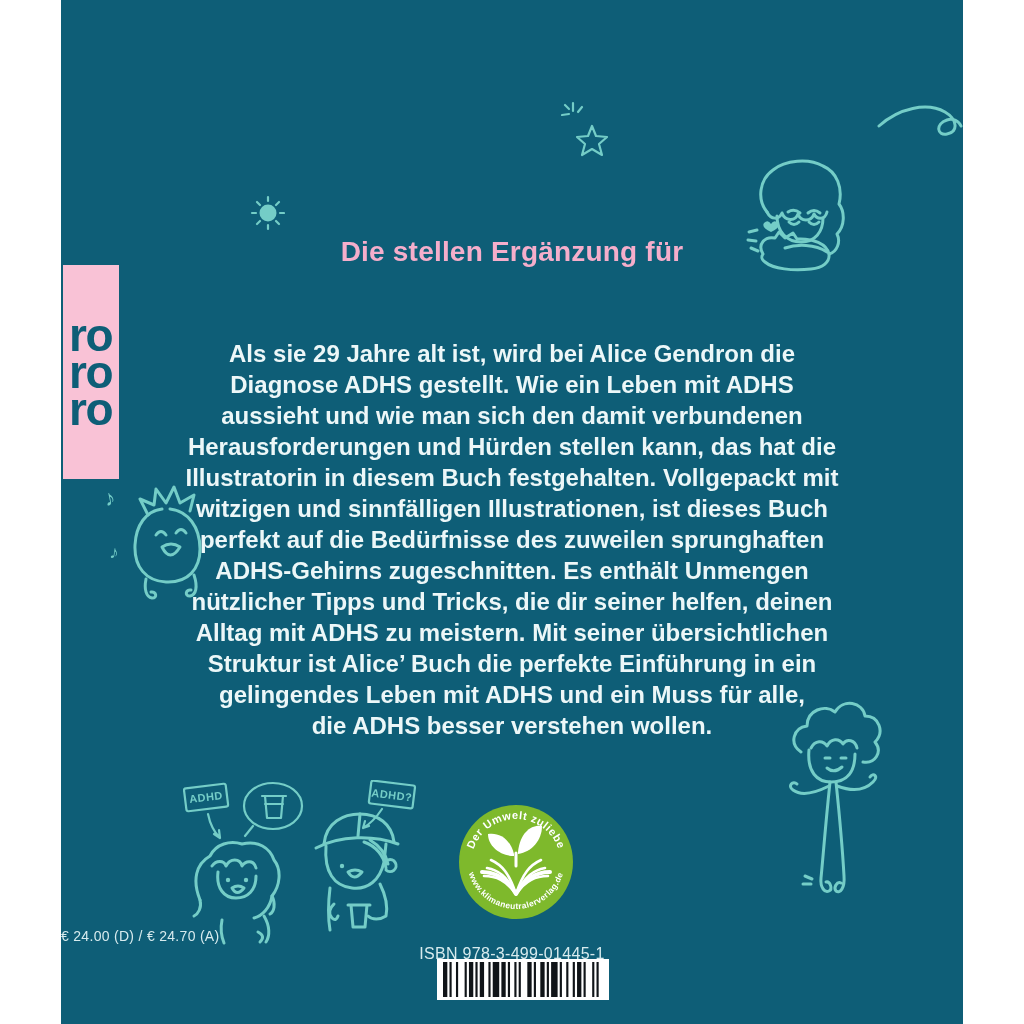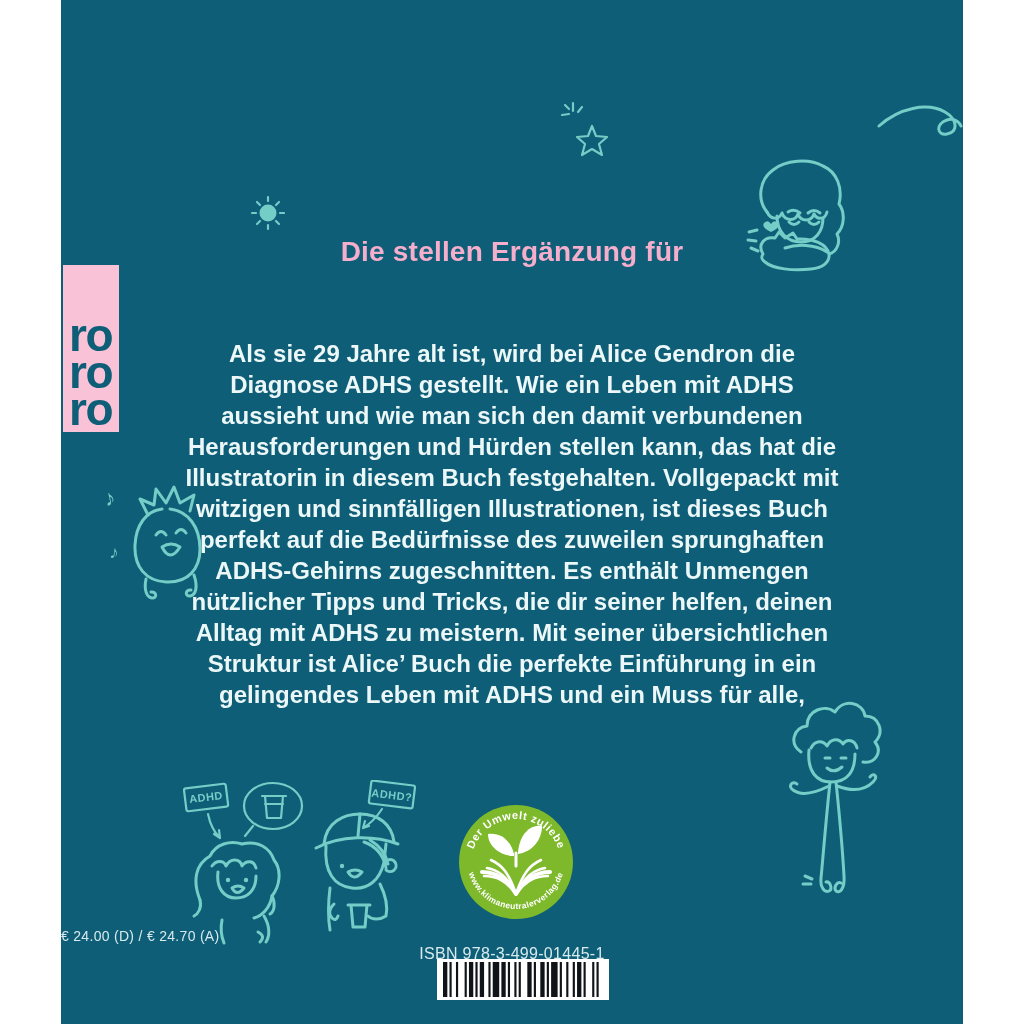--- a/index.html
+++ b/index.html
@@ -6,21 +6,21 @@
   body {
     width:1024px; height:1024px; position:relative; background:#ffffff;
     font-family:"Liberation Sans", sans-serif; overflow:hidden;
   }
   .cover {
     position:absolute; left:61px; top:0; width:902px; height:1024px;
     background:#0e5e77; overflow:hidden;
   }
   
   .logo-box {
-    position:absolute; left:2px; top:265px; width:56px; height:167px;
+    position:absolute; left:2px; top:265px; width:56px; height:214px;
     background:#f9c2d6;
   }
   .logo-text {
     position:absolute; left:6px; top:52px;
     font-size:46px; font-weight:bold; line-height:37px; letter-spacing:-1.5px;
     color:#0e5e77;
   }
   
   .headline {
     position:absolute; left:0; right:0; top:231px; text-align:center;
@@ -83,20 +83,21 @@
       <div>aussieht und wie man sich den damit verbundenen</div>
       <div>Herausforderungen und Hürden stellen kann, das hat die</div>
       <div>Illustratorin in diesem Buch festgehalten. Vollgepackt mit</div>
       <div>witzigen und sinnfälligen Illustrationen, ist dieses Buch</div>
       <div>perfekt auf die Bedürfnisse des zuweilen sprunghaften</div>
       <div>ADHS-Gehirns zugeschnitten. Es enthält Unmengen</div>
       <div>nützlicher Tipps und Tricks, die dir seiner helfen, deinen</div>
       <div>Alltag mit ADHS zu meistern. Mit seiner übersichtlichen</div>
       <div>Struktur ist Alice’ Buch die perfekte Einführung in ein</div>
       <div>gelingendes Leben mit ADHS und ein Muss für alle,</div>
+      <div>die ADHS besser verstehen wollen.</div>
     </div>
 
   <svg class="dd" style="left:158px; top:192px;" width="66" height="50" viewBox="0 0 66 50">
     <path class="f" d="M19 6 A16.5 16.5 0 1 0 30.5 42 A13.5 13.5 0 1 1 19 6 Z"></path>
     <circle class="f" cx="49" cy="21" r="8.5"></circle>
     <g class="s2">
       <line x1="49" y1="5" x2="49" y2="9"></line>
       <line x1="49" y1="33" x2="49" y2="37"></line>
       <line x1="33" y1="21" x2="37" y2="21"></line>
       <line x1="61" y1="21" x2="65" y2="21"></line>

